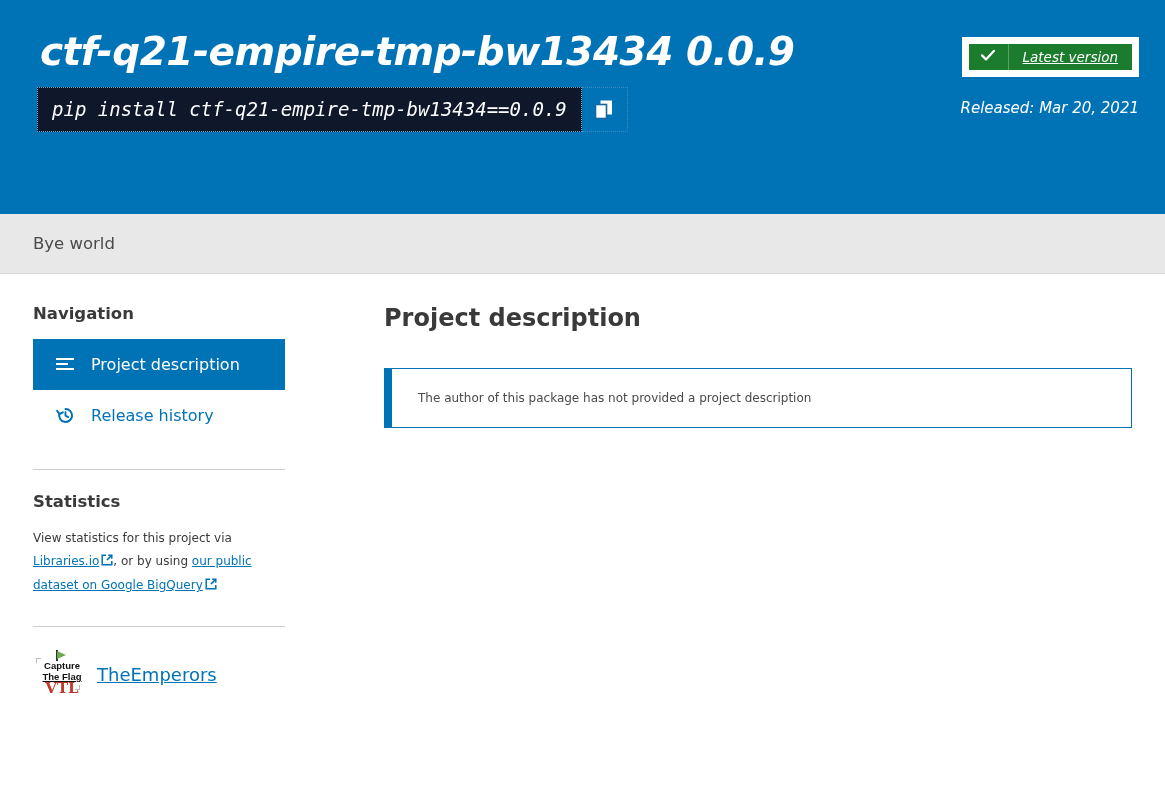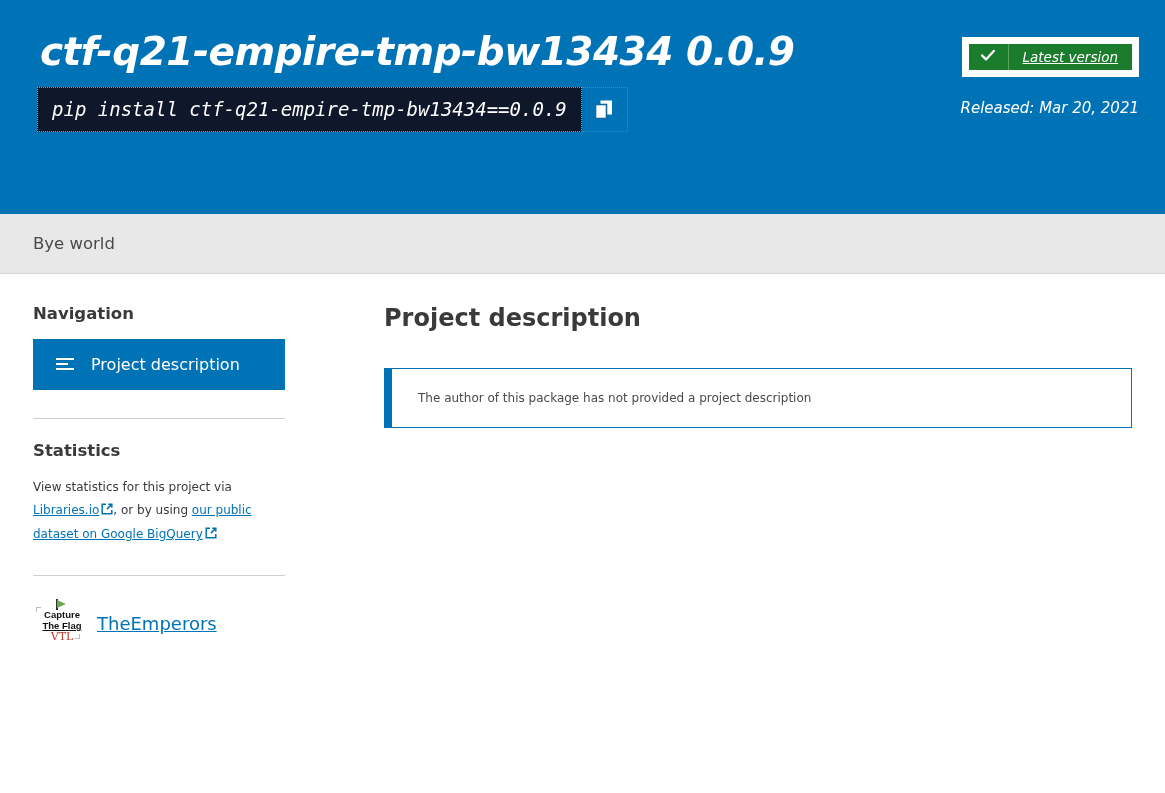--- a/index.html
+++ b/index.html
@@ -208,22 +208,22 @@
     color: #111;
     font-size: 9.5px;
     line-height: 10px;
   }
   .avatar .ctf-l1 { top: 12px; }
   .avatar .ctf-l2 { top: 23px; text-decoration: underline; }
   .avatar .ctf-l3 {
     top: 34px;
     color: #c0392b;
     font-family: "DejaVu Serif", serif;
-    font-size: 11px;
-    font-weight: 400;
+    font-size: 15px;
+    font-weight: 700;
   }
   .avatar .flagpole {
     position: absolute;
     left: 23px; top: 1px;
     width: 1.5px; height: 11px;
     background: #333;
   }
   .avatar .flag {
     position: absolute;
     left: 24px; top: 1.5px;
@@ -324,20 +324,32 @@
               <svg width="18" height="16" viewBox="0 0 18 16" aria-hidden="true">
                 <rect x="0" y="1" width="18" height="2" fill="#ffffff"></rect>
                 <rect x="0" y="6" width="12" height="2" fill="#ffffff"></rect>
                 <rect x="0" y="11" width="18" height="2" fill="#ffffff"></rect>
               </svg>
             </span>
             <span>Project description</span>
           </a>
         </li>
 
+        <li>
+          <a class="nav-item" href="#">
+            <span class="nico">
+              <svg width="19" height="19" viewBox="0 0 20 20" aria-hidden="true">
+                <path d="M10 3.2 A6.8 6.8 0 1 1 3.6 8.0" fill="none" stroke="#0073b7" stroke-width="2.1" stroke-linecap="round"></path>
+                <path d="M1.2 5.0 L3.7 8.6 L7.2 6.6" fill="none" stroke="#0073b7" stroke-width="2.1" stroke-linecap="round" stroke-linejoin="round"></path>
+                <path d="M10 6.4 L10 10.2 L12.9 11.7" fill="none" stroke="#0073b7" stroke-width="2" stroke-linecap="round" stroke-linejoin="round"></path>
+              </svg>
+            </span>
+            <span>Release history</span>
+          </a>
+        </li>
 
 
       </ul>
     </nav>
 
     <hr class="side-divider">
 
     <h2 class="side-heading">Statistics</h2>
     <p class="stats-text">
       <span>View statistics for this project via </span><a href="#"><span>Libraries.io</span></a><span class="ext-ico"><svg width="12" height="12" viewBox="0 0 12 12" aria-hidden="true">

